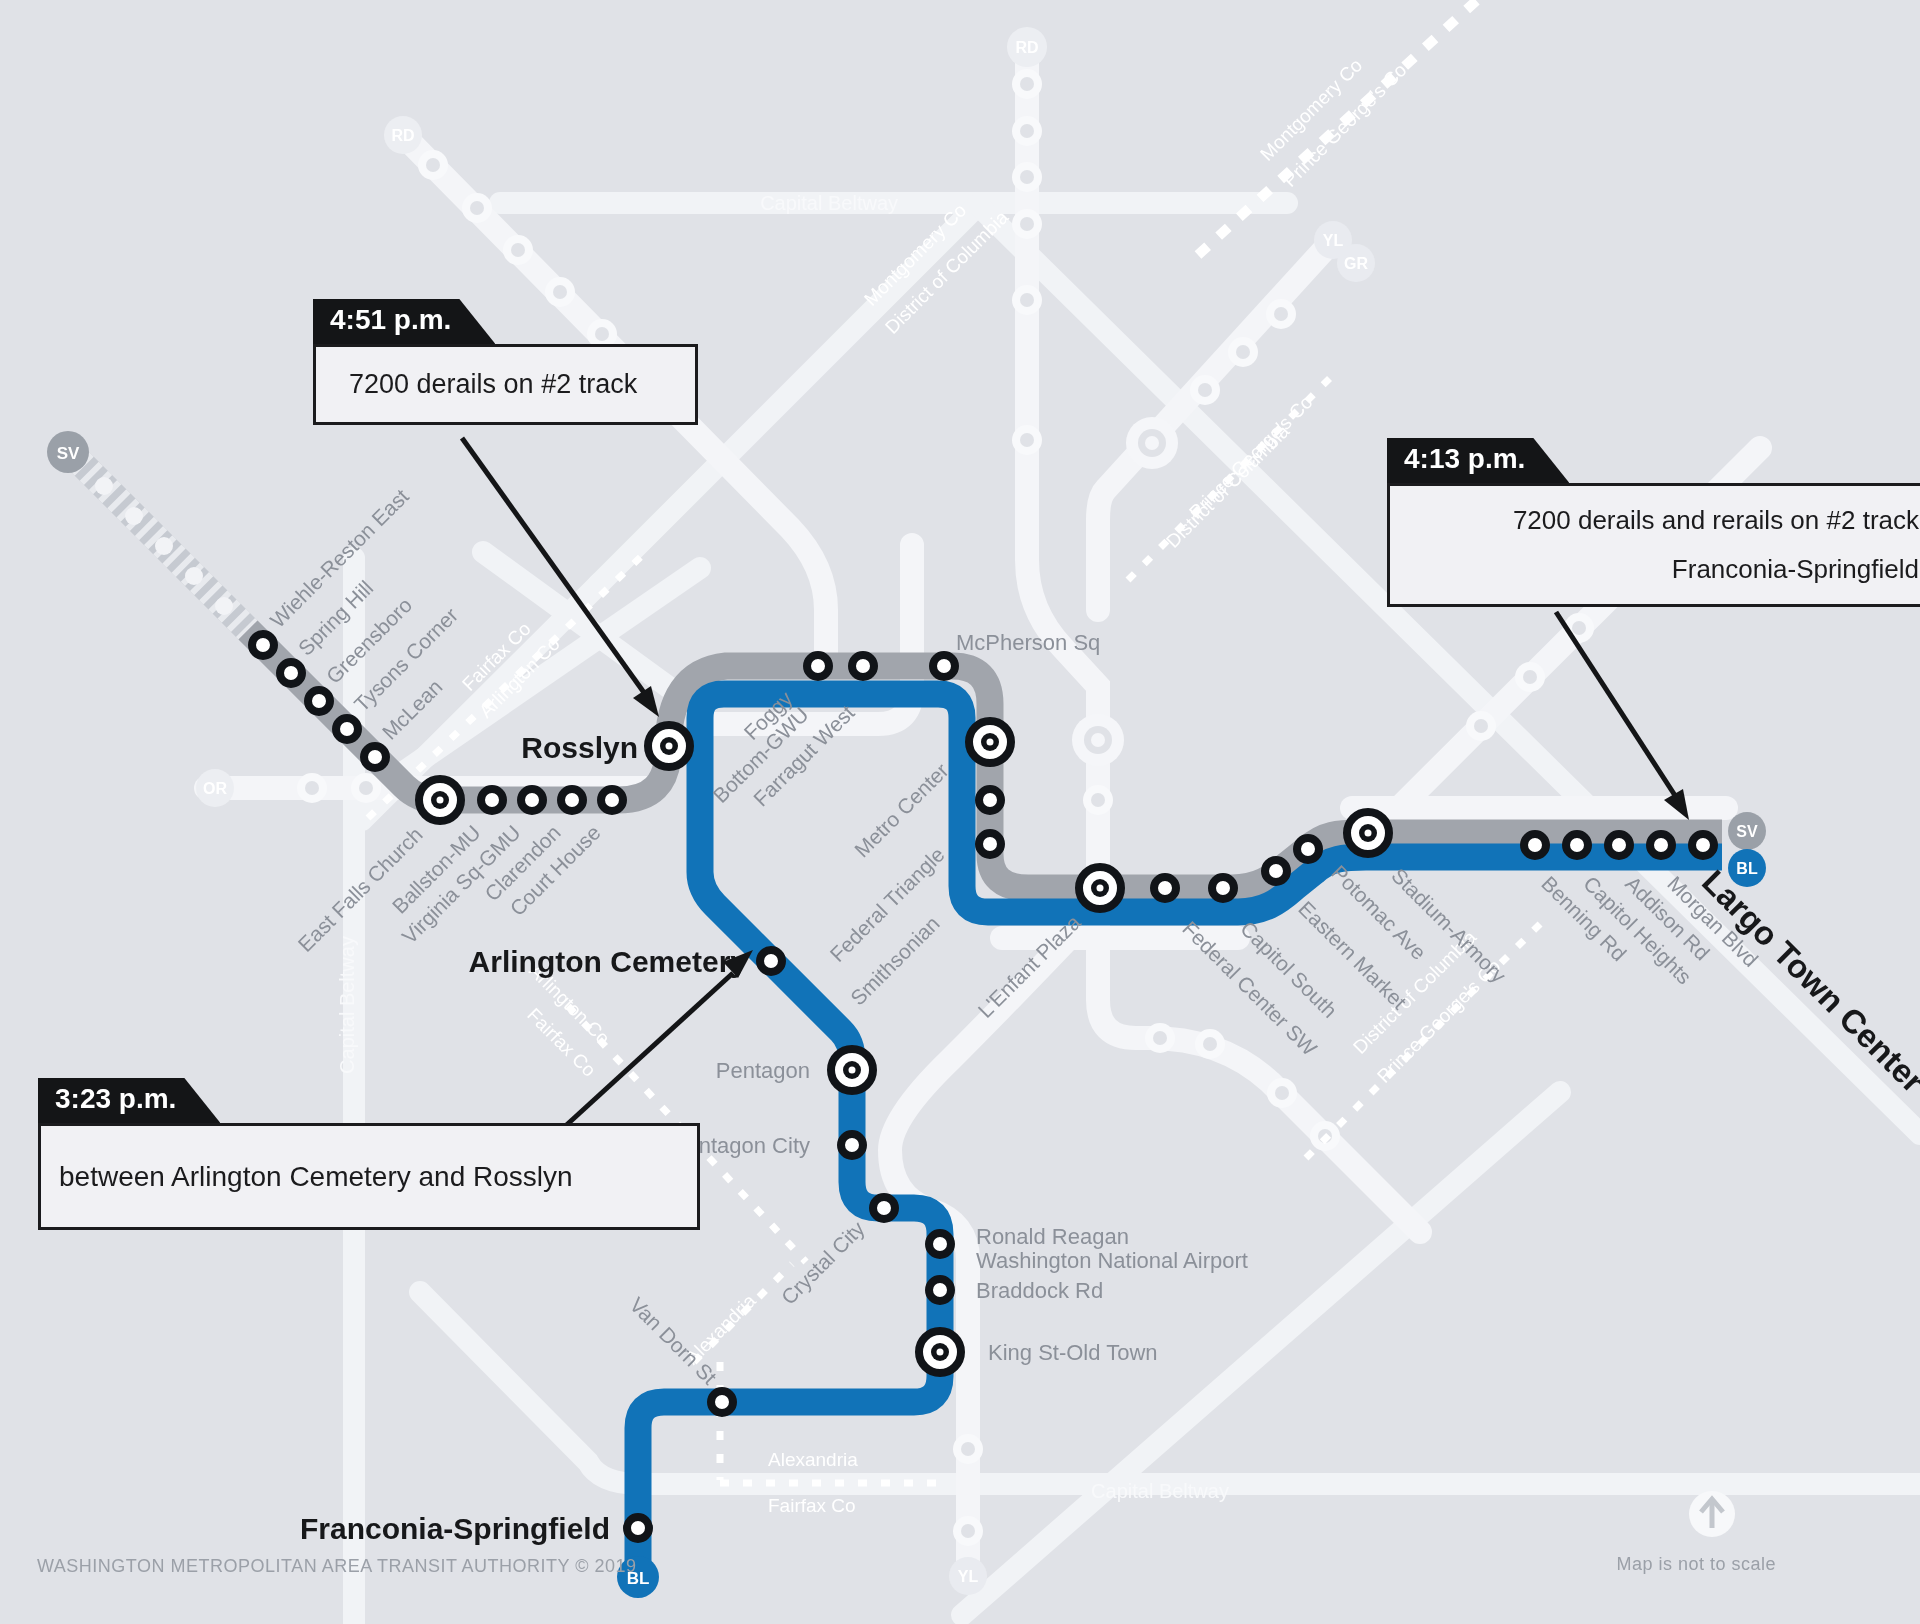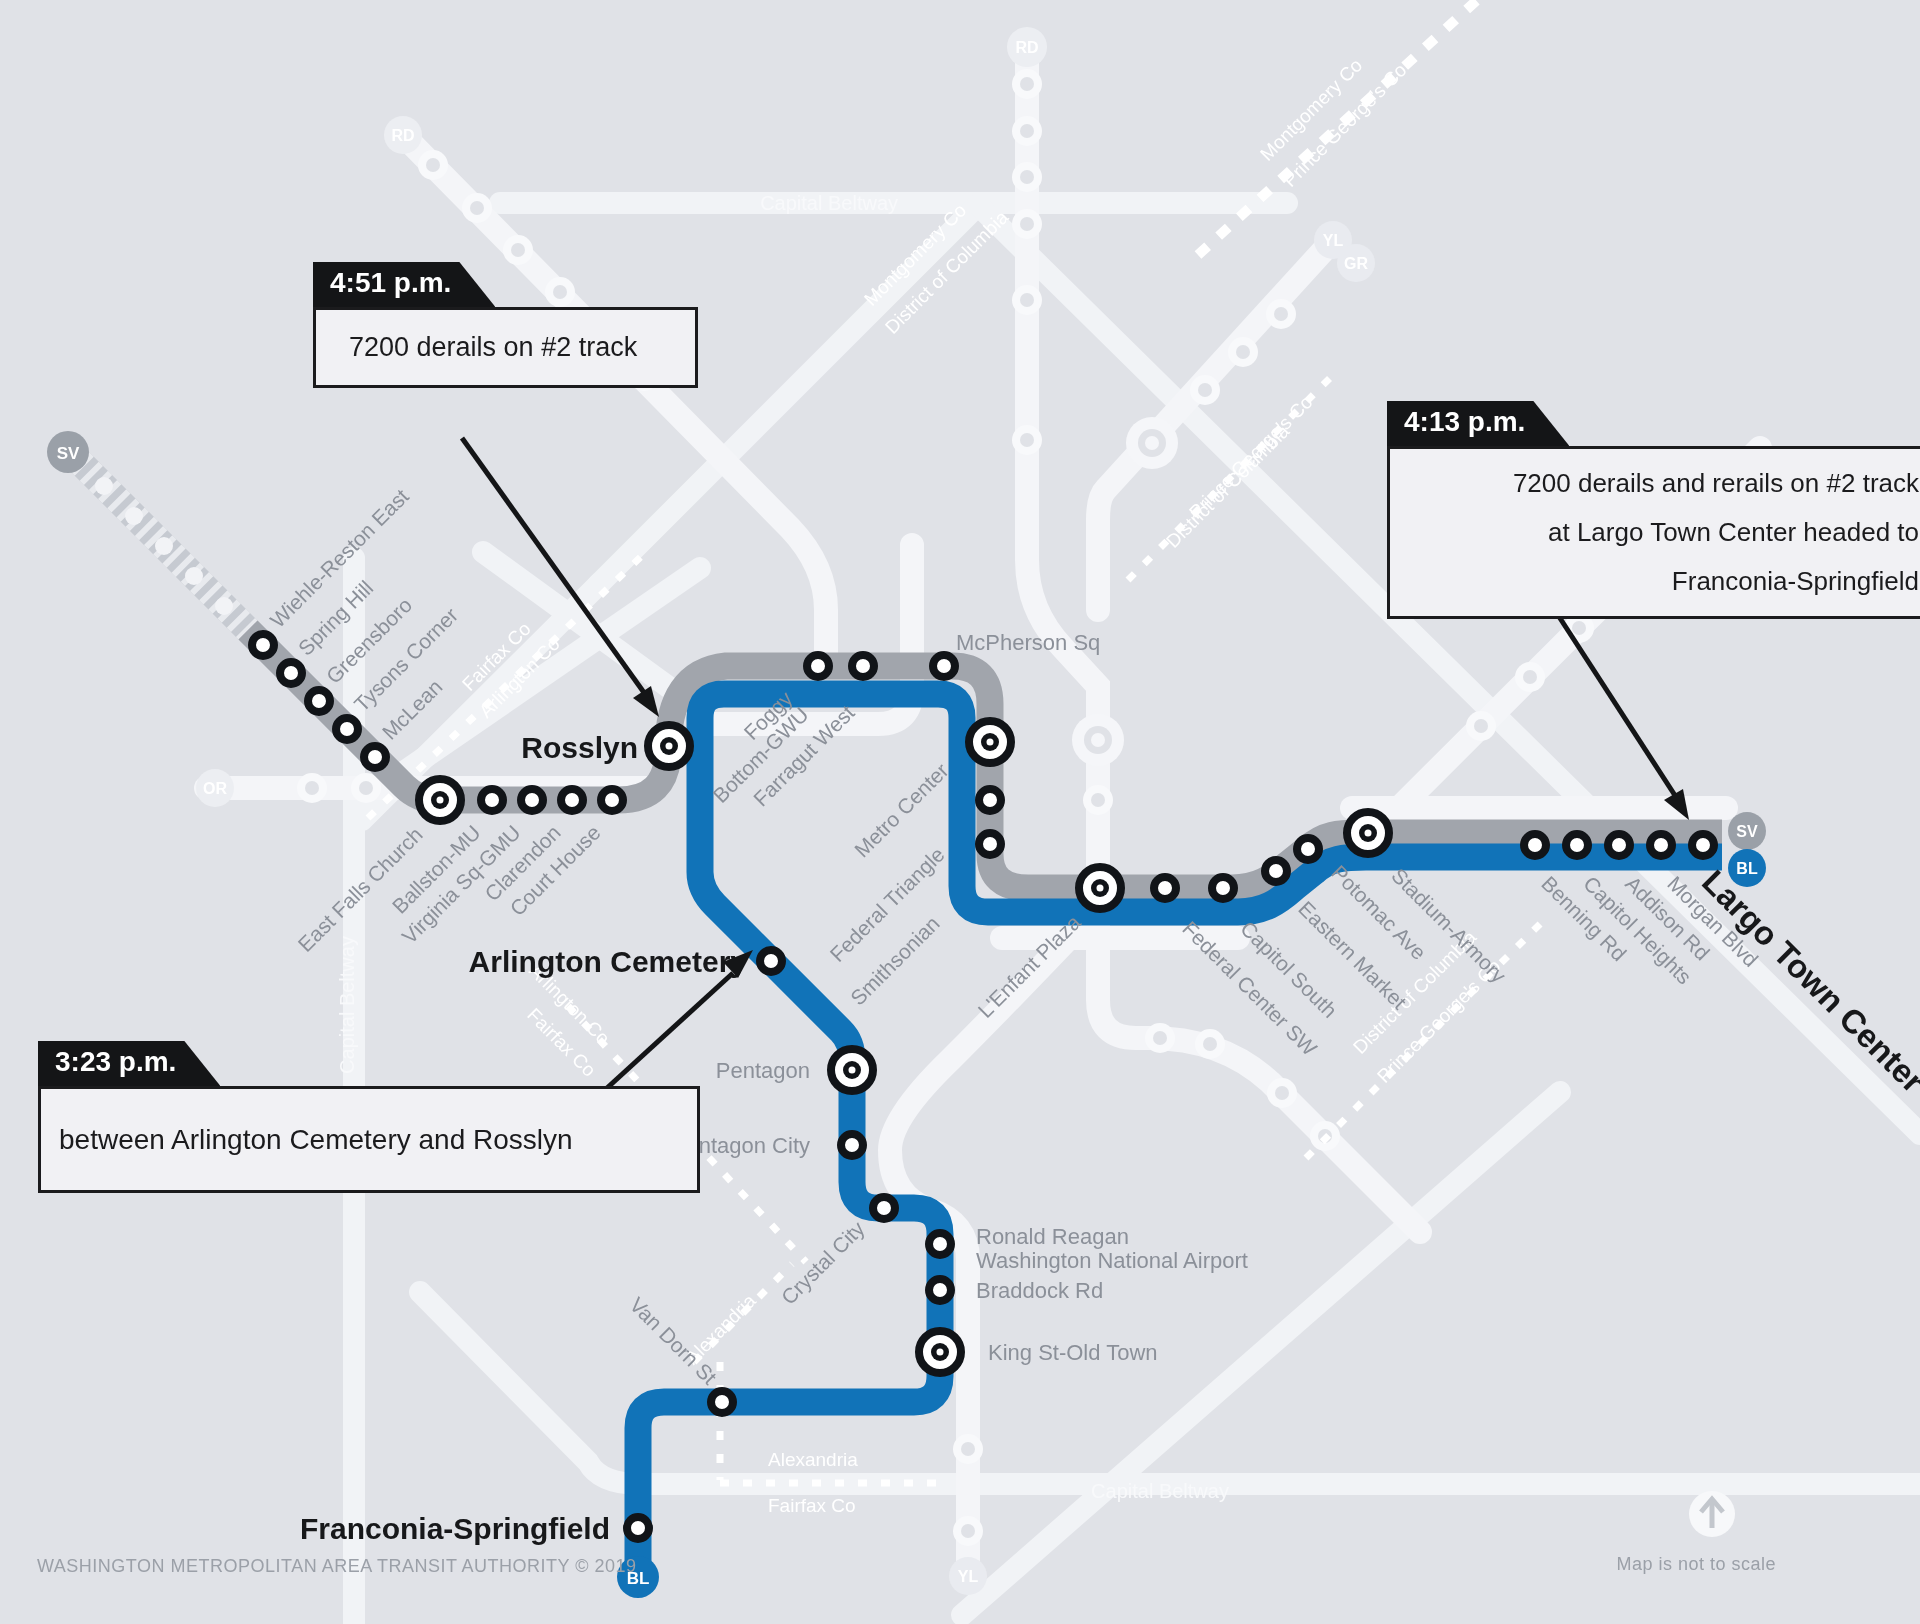--- a/index.html
+++ b/index.html
@@ -12,21 +12,21 @@
   .bold-lbl{fill:#17181a;font-size:30px;font-weight:700;}
   .largo-lbl{fill:#17181a;font-size:33px;font-weight:700;}
   .white-lbl{fill:#ffffff;font-size:19px;}
   .belt-lbl{fill:#f8f9fb;font-size:20px;}
   .bullet-txt{fill:#ffffff;font-size:17px;font-weight:700;text-anchor:middle;}
   .bullet-txt-faded{fill:#ffffff;font-size:16px;font-weight:700;text-anchor:middle;}
   .footer-txt{fill:#9ba0a8;font-size:18px;letter-spacing:.5px;}
   .callout{position:absolute;z-index:5;}
   .callout .tab{display:inline-block;background:#141517;color:#fff;font-weight:700;font-size:28px;
      padding:5px 44px 8px 17px;clip-path:polygon(0 0,calc(100% - 36px) 0,100% 100%,0 100%);
-     vertical-align:bottom;}
+     vertical-align:bottom;margin-top:37px;}
   .callout .box{background:#f1f1f4;border:3px solid #1b1b1d;color:#1b1b1d;white-space:nowrap;}
   .c1 .box{font-size:27px;line-height:47px;padding:14px 33px;}
   .c2 .box{font-size:26px;line-height:49px;padding:10px 16px;text-align:right;}
   .c3 .box{font-size:28px;line-height:57px;padding:22px 18px;}
 </style>
 </head>
 <body>
 
 <div id="stage">
 <svg id="map-svg" width="1920" height="1624" viewBox="0 0 1920 1624">
@@ -336,21 +336,20 @@
     <div class="tab">4:51 p.m.</div>
     <div class="box">
       <div>7200 derails on #2 track</div>
     </div>
   </div>
 
   <div class="callout c2" style="left:1387px;top:401px;width:551px">
     <div class="tab">4:13 p.m.</div>
     <div class="box">
       <div>7200 derails and rerails on #2 track</div>
-      <div>at Largo Town Center headed to</div>
       <div>Franconia-Springfield</div>
     </div>
   </div>
 
   <div class="callout c3" style="left:38px;top:1041px;width:662px">
     <div class="tab">3:23 p.m.</div>
     <div class="box">
       <div>between Arlington Cemetery and Rosslyn</div>
     </div>
   </div>

